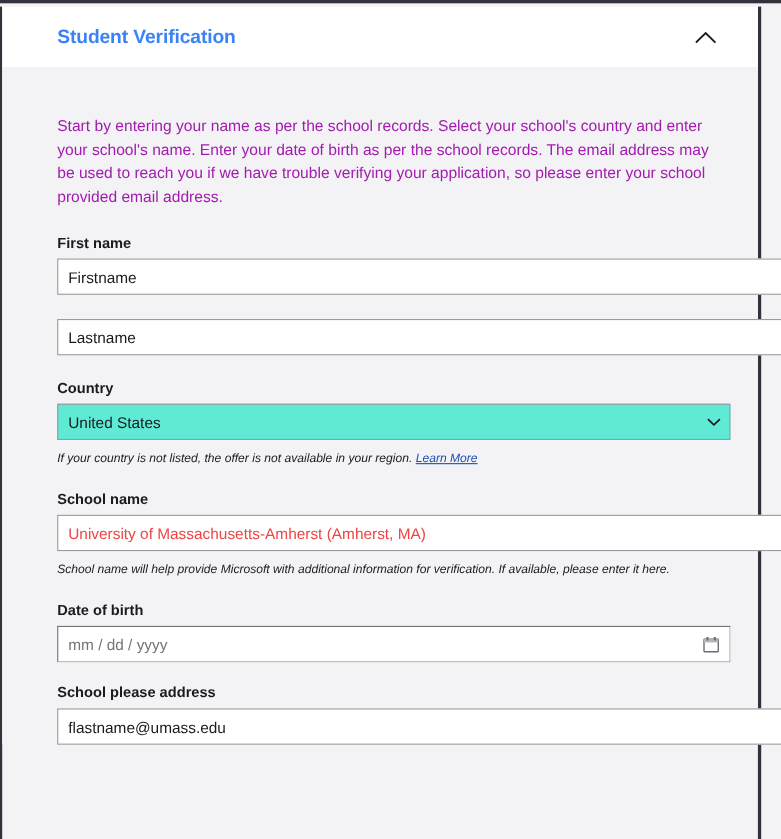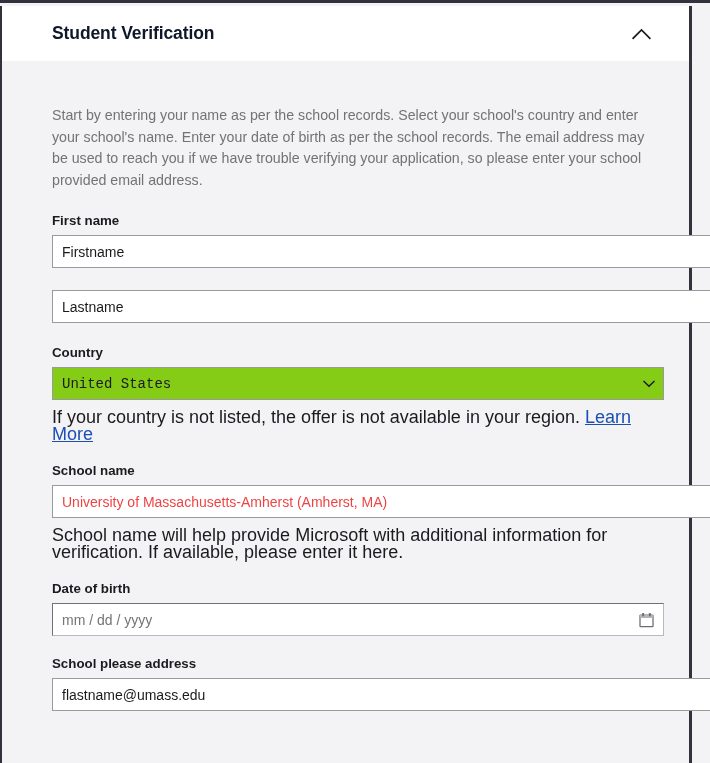--- a/index.html
+++ b/index.html
@@ -52,21 +52,21 @@
     display: flex;
     align-items: center;
     justify-content: space-between;
     padding: 0 33px 0 50px;
     box-sizing: border-box;
   }
 
   .card-title {
     font-size: 17.5px;
     font-weight: bold;
-    color: #0f172a;
+    color: #3b82f6;
     letter-spacing: -0.1px;
   }
 
   .collapse-btn {
     width: 30px;
     height: 30px;
     display: flex;
     align-items: center;
     justify-content: center;
     background: transparent;
@@ -78,21 +78,21 @@
 
   .card-body {
     background: #f3f3f5;
     padding: 0 50px 0 50px;
     box-sizing: border-box;
   }
 
   .intro {
     font-size: 14.2px;
     line-height: 21.5px;
-    color: #737373;
+    color: #a21caf;
     margin: 0;
     padding-top: 44px;
     width: 612px;
   }
 
   
   .field { margin-top: 22px; }
   .field.tight { margin-top: 20px; }
 
   .field-label {
@@ -124,24 +124,24 @@
   .select-wrap {
     position: relative;
     width: 612px;
     height: 33px;
   }
   .select-input {
     box-sizing: border-box;
     width: 612px;
     height: 33px;
     padding: 0 30px 0 9px;
-    font-family: Liberation Mono, monospace;
+    font-family: Liberation Sans, sans-serif;
     font-size: 14px;
     color: #1b1b1f;
-    background: #84cc16;
+    background: #5eead4;
     border: 1px solid #9a9a9e;
     border-radius: 0;
     -webkit-appearance: none;
     appearance: none;
     outline: none;
   }
   .select-arrow {
     position: absolute;
     right: 9px;
     top: 0;
@@ -176,25 +176,26 @@
     position: absolute;
     right: 10px;
     top: 0;
     height: 33px;
     display: flex;
     align-items: center;
     pointer-events: none;
   }
 
   .helper {
-    font-size: 18px;
+    font-size: 11px;
     line-height: 17px;
     color: #1b1b1f;
     margin: 9px 0 0 0;
     width: 614px;
+    font-style: italic;
   }
 
   .link {
     color: #1c4fb3;
     text-decoration: underline;
     cursor: pointer;
   }
 </style>
 </head>
 <body>

